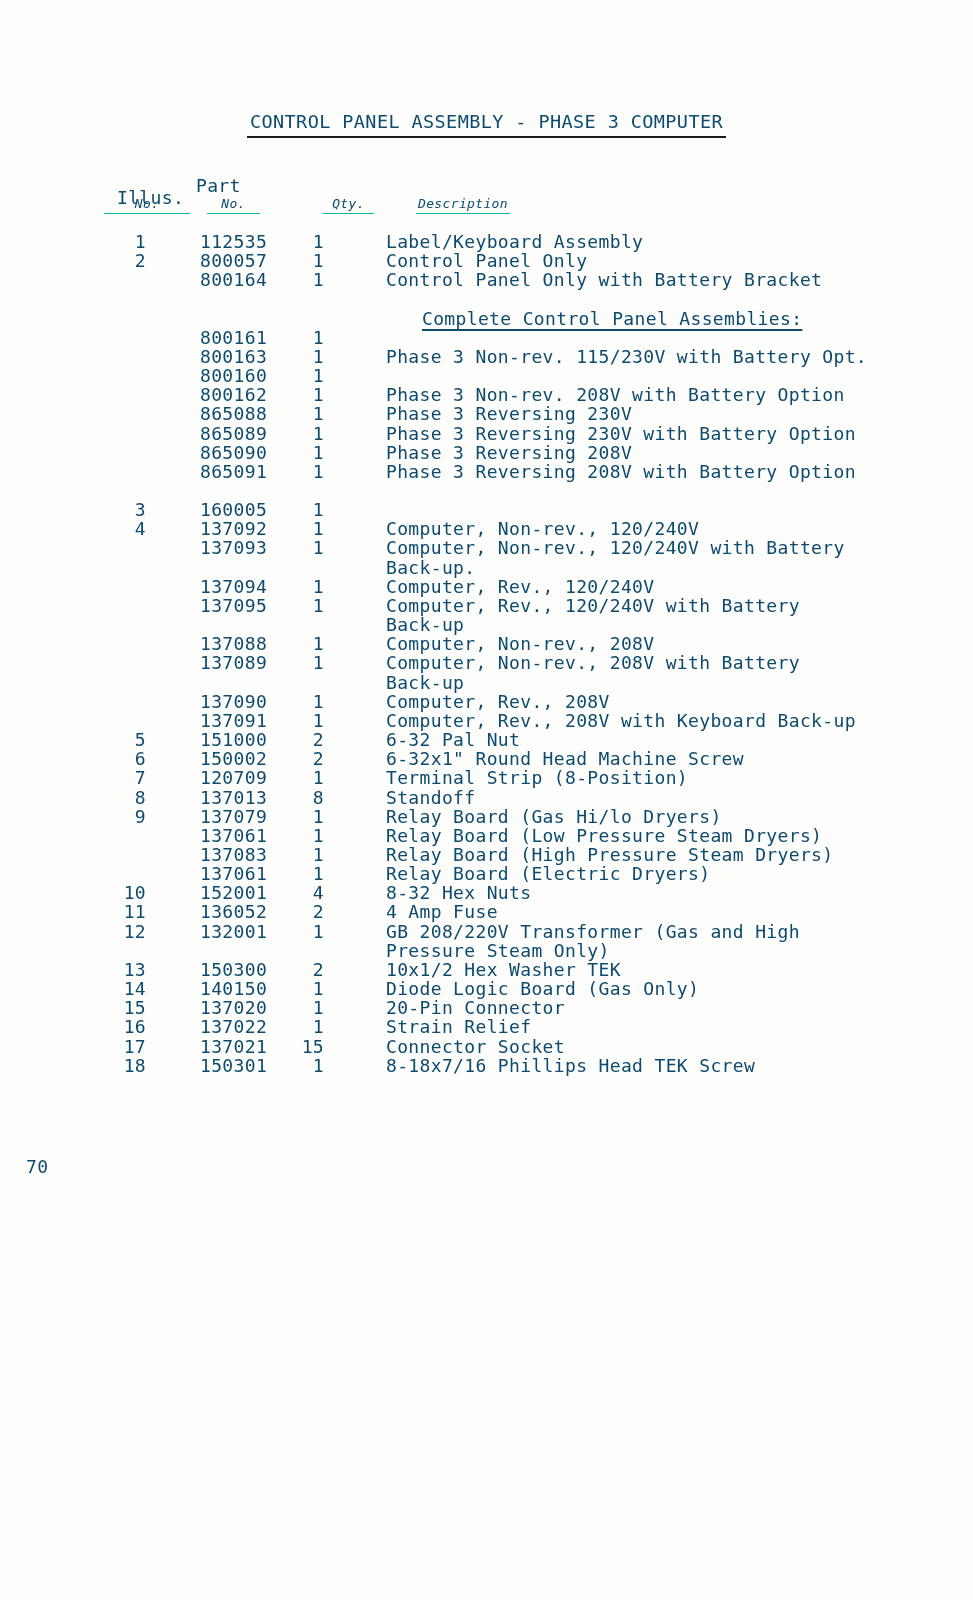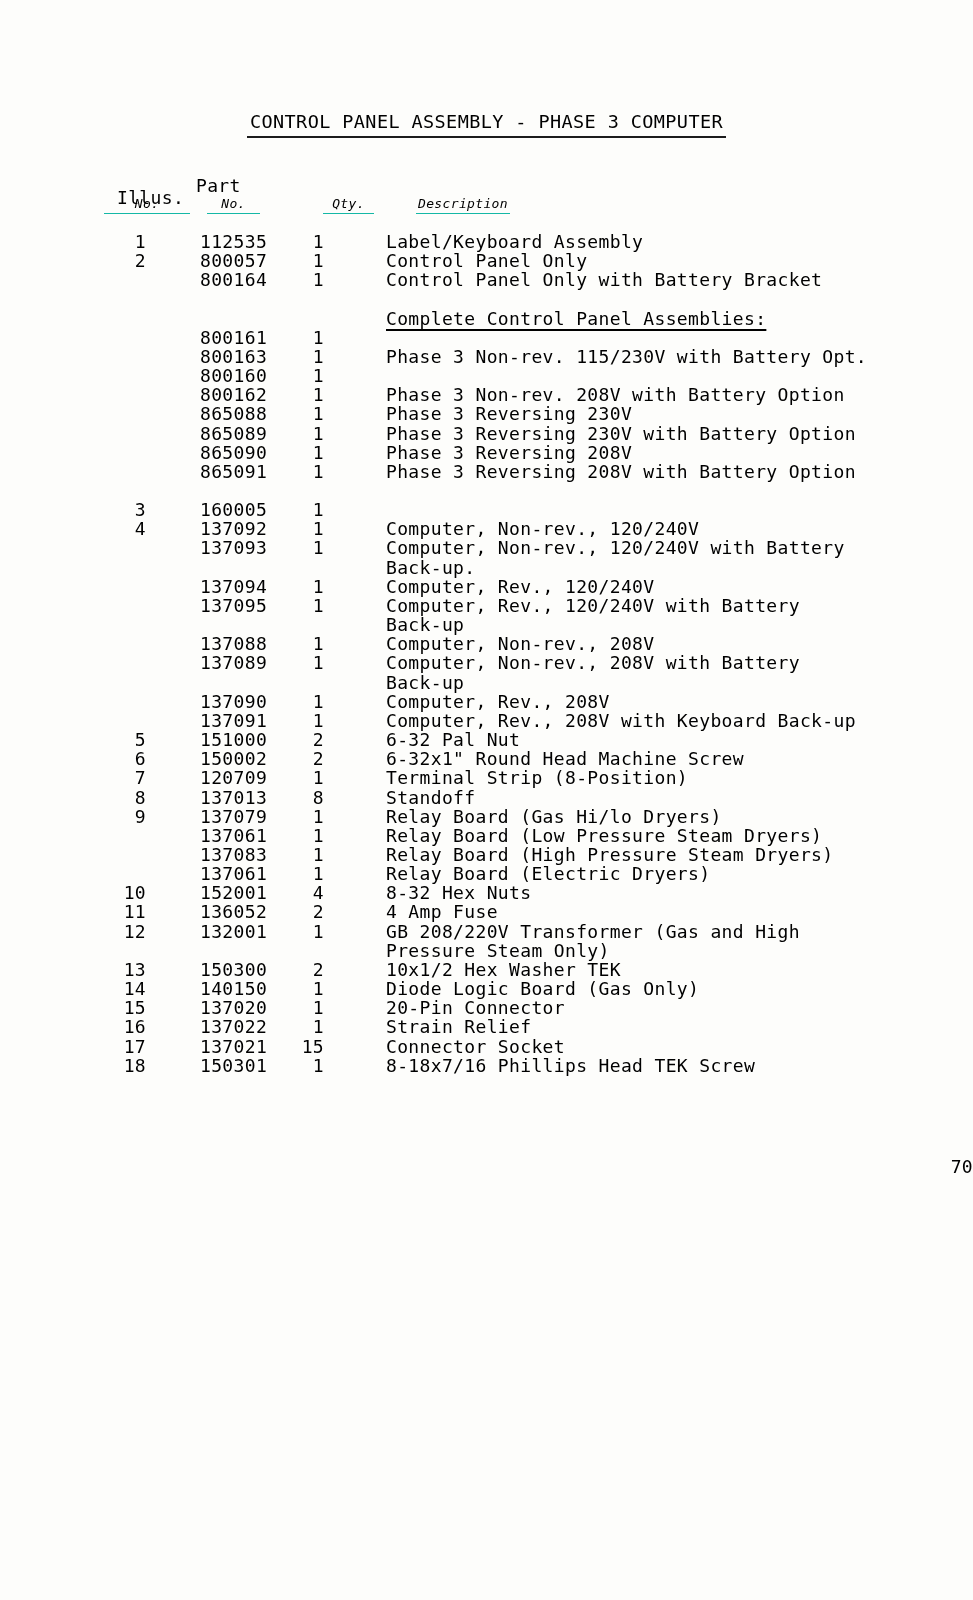--- a/index.html
+++ b/index.html
@@ -3,21 +3,21 @@
 <meta charset="utf-8">
 <style>
   html,body{margin:0;padding:0;}
   body{background:#999;}
   .page{
     position:relative;
     width:973px;height:1600px;
     background:#fdfdfb;
     overflow:hidden;
     font-family:"DejaVu Sans Mono","Liberation Mono",monospace;
-    color:#000000;
+    color:#0c4a6e;
   }
   
   .title{
     position:absolute;top:111px;left:0;width:973px;
     text-align:center;font-size:18.5px;letter-spacing:0.4px;white-space:nowrap;
   }
   .title .u{
     display:inline-block;border-bottom:2px solid #1c1c1c;padding:0 3px 4px 3px;
   }
   
@@ -41,25 +41,26 @@
   .row{display:grid;grid-template-columns:58px 131px 47px 1fr;}
   .spacer{height:19.15px;}
   .c-illus{text-align:right;}
   .c-part{padding-left:54px;}
   .c-qty{text-align:right;}
   .c-desc{padding-left:62px;white-space:nowrap;}
   .section-u{
     text-decoration:underline;
     text-decoration-thickness:2px;
     text-underline-offset:4px;
+    margin-left:36px;
   }
   
   .page-num{
     position:absolute;top:1156px;left:0;width:973px;
-    text-align:right;padding-left:8px;box-sizing:border-box;
+    text-align:left;padding-left:26px;box-sizing:border-box;
     font-size:18px;letter-spacing:0.35px;
   }
 </style>
 </head>
 <body>
 
 <div class="page">
 
   <div class="title">
     <span class="u">CONTROL PANEL ASSEMBLY - PHASE 3 COMPUTER</span>

